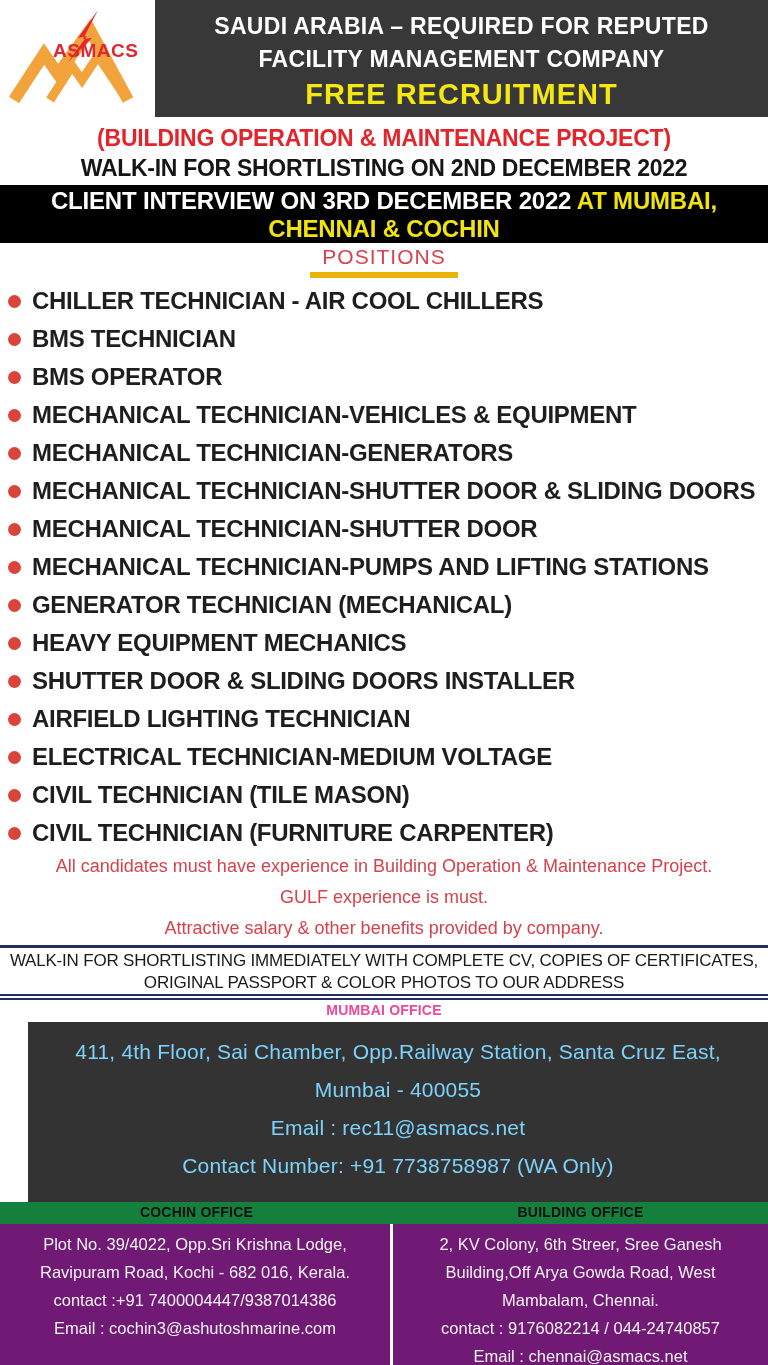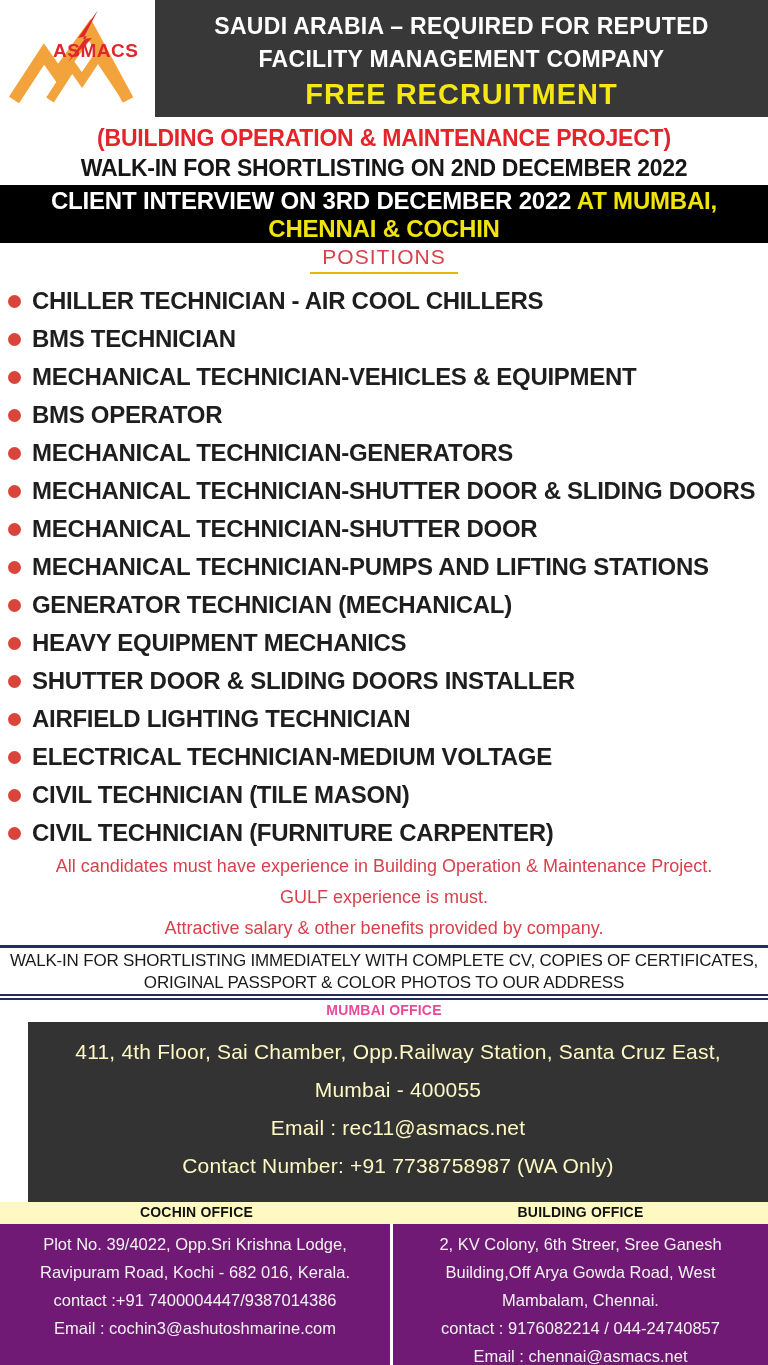--- a/index.html
+++ b/index.html
@@ -37,21 +37,21 @@
     height:58px; background:#000; color:#fff; text-align:center;
     font-size:24px; font-weight:bold; line-height:28px; padding-top:2px;
     letter-spacing:-0.2px;
   }
   .banner .yellow { color:#f0e40c; }
 
   
   .positions-title-wrap { height:35px; text-align:center; }
   .positions-title {
     display:inline-block; font-size:21px; color:#d8414b; letter-spacing:1px;
-    border-bottom:2px solid #eab308; padding:2px 12px 3px 12px;
+    border-bottom:6px solid #eab308; padding:2px 12px 3px 12px;
   }
 
   
   .positions-list { height:570px; padding:4px 0 0 8px; }
   .position-row { height:38px; display:flex; align-items:center; }
   .bullet {
     width:13px; height:13px; border-radius:50%; background:#d9453a;
     margin-right:11px; flex:0 0 auto;
   }
   .position-text { font-size:24px; font-weight:bold; color:#1e1e1e; letter-spacing:-0.3px; white-space:nowrap; }
@@ -62,24 +62,24 @@
   
   .instructions { height:53px; }
   .rule { height:3px; background:#232e5e; }
   .rule-thin { height:2px; background:#232e5e; }
   .rule-gap { height:2px; background:#ffffff; }
   .instr-text { text-align:center; font-size:17px; color:#1a1a1a; line-height:22px; padding-top:2px; letter-spacing:-0.2px; }
 
   
   .office-label-strip { height:24px; text-align:center; font-size:14px; font-weight:bold; color:#ec4899; padding-top:4px; letter-spacing:0.2px; }
   .mumbai-box {
-    height:180px; background:#333333; color:#fef9c3; text-align:center;
+    height:180px; background:#333333; color:#7dd3fc; text-align:center;
     font-size:21px; line-height:38px; padding-top:11px; letter-spacing:0.2px;margin-left:28px;
   }
-  .bottom-header { height:22px; display:flex; background:#fef9c3; }
+  .bottom-header { height:22px; display:flex; background:#15803d; }
   .bottom-header-cell { font-size:14px; font-weight:bold; color:#111; text-align:center; padding-top:2px; letter-spacing:0.2px; }
   .bh-left { width:393px; }
   .bh-right { flex:1; }
   .bottom-boxes { height:141px; display:flex; background:#701a75; }
   .office-col { color:#f2f2f2; text-align:center; font-size:16.5px; line-height:28px; padding-top:6px; }
   .col-left { width:393px; border-right:3px solid #ffffff; }
   .col-right { flex:1; }
 </style>
 </head>
 <body>
@@ -120,25 +120,25 @@
       <div class="position-row">
       <span class="bullet"></span>
       <span class="position-text">CHILLER TECHNICIAN - AIR COOL CHILLERS</span>
     </div>
       <div class="position-row">
       <span class="bullet"></span>
       <span class="position-text">BMS TECHNICIAN</span>
     </div>
       <div class="position-row">
       <span class="bullet"></span>
+      <span class="position-text">BMS OPERATOR</span>
+    </div>
+      <div class="position-row">
+      <span class="bullet"></span>
       <span class="position-text">MECHANICAL TECHNICIAN-VEHICLES &amp; EQUIPMENT</span>
-    </div>
-      <div class="position-row">
-      <span class="bullet"></span>
-      <span class="position-text">BMS OPERATOR</span>
     </div>
       <div class="position-row">
       <span class="bullet"></span>
       <span class="position-text">MECHANICAL TECHNICIAN-GENERATORS</span>
     </div>
       <div class="position-row">
       <span class="bullet"></span>
       <span class="position-text">MECHANICAL TECHNICIAN-SHUTTER DOOR &amp; SLIDING DOORS</span>
     </div>
       <div class="position-row">

